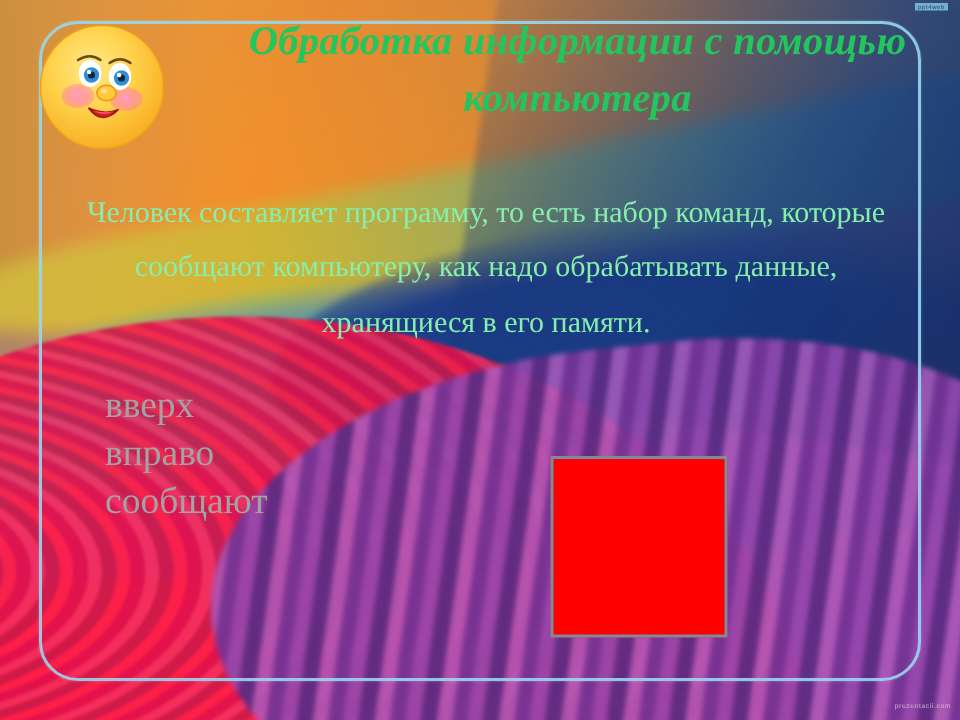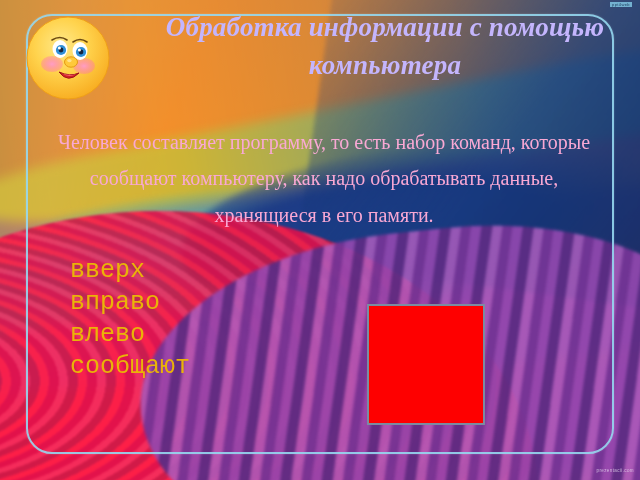--- a/index.html
+++ b/index.html
@@ -106,35 +106,35 @@
   
   .sun{position:absolute;left:4px;top:-4px;width:128px;height:128px;}
 
   
   .title{
     position:absolute;left:150px;top:8px;width:470px;
     text-align:center;
     font-family:"Liberation Serif", serif;
     font-weight:bold;font-style:italic;
     font-size:27px;line-height:1.42;
-    color:#c4b5fd;
+    color:#22c55e;
     letter-spacing:.2px;
   }
   .para{
     position:absolute;left:44px;top:124px;width:560px;
     text-align:center;
     font-family:"Liberation Serif", serif;
     font-size:20px;line-height:1.82;
-    color:#f9a8d4;
+    color:#86efac;
   }
   .cmdlist{
     position:absolute;left:70px;top:255px;width:125px;
-    font-family:Liberation Mono, monospace;
+    font-family:Liberation Serif, serif;
     font-size:25px;line-height:1.28;
-    color:#eab308;
+    color:#a3a3a3;
   }
   .cmdlist div{white-space:normal;}
 
   
   .redsq{
     position:absolute;left:367px;top:304px;width:118px;height:121px;
     background:#fe0000;
     border:2px solid #7c8ba0;
     box-sizing:border-box;
   }
@@ -277,21 +277,20 @@
     </svg>
   </div>
 
   <div class="title">Обработка информации с помощью компьютера</div>
 
   <div class="para">Человек  составляет программу, то есть набор команд, которые сообщают компьютеру, как надо обрабатывать данные, хранящиеся в его памяти.</div>
 
   <div class="cmdlist">
     <div>вверх</div>
     <div>вправо</div>
-    <div>влево</div>
     <div>сообщают</div>
   </div>
 
   <div class="redsq"></div>
 
   <div class="wm wm-top">
     <span class="hl">ppt4web</span>
   </div>
   <div class="wm wm-bot">prezentacii.com</div>
 

